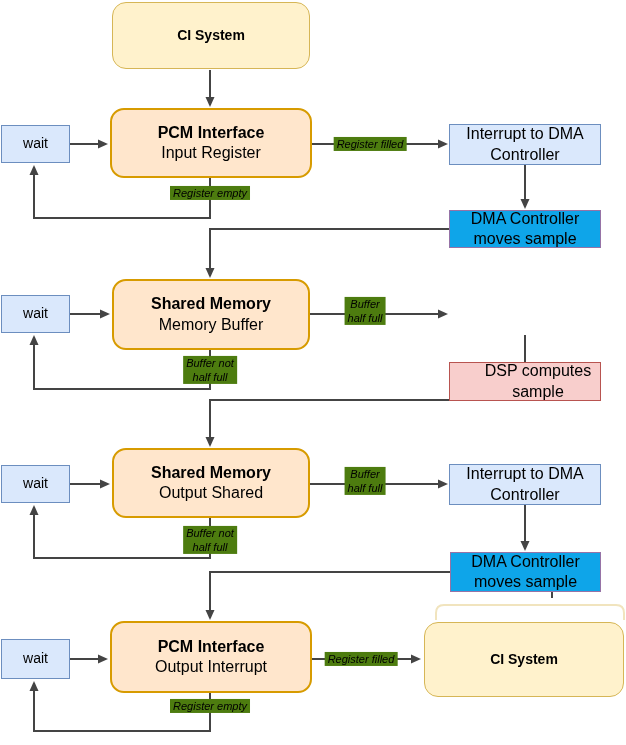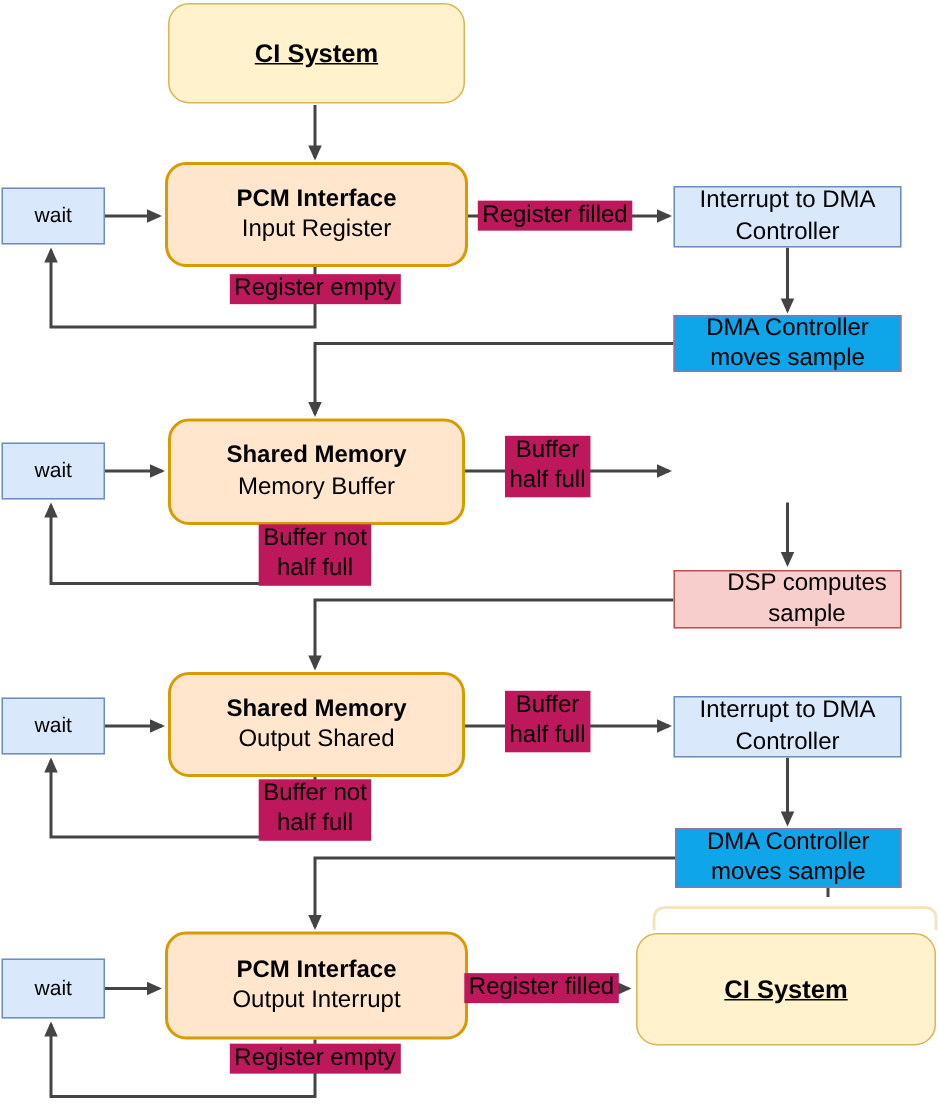--- a/index.html
+++ b/index.html
@@ -13,26 +13,26 @@
     text-align:center; font-size:16px; line-height:1.28; color:#000;
   }
   .rounded   { border-radius:14px; }
   .c-yellow  { background:#FFF2CC; border:1.6px solid #D6B656; }
   .c-orange  { background:#FFE6CC; border:2px solid #D79B00; }
   .c-blue    { background:#DAE8FC; border:1.4px solid #6C8EBF; }
   .c-purple  { background:#0ea5e9; border:1.4px solid #9673A6; }
   .c-red     { background:#F8CECC; border:1.4px solid #B85450; }
   .bold      { font-weight:bold; }
   .wait-node { font-size:14px; }
-  .big-label { font-size:17px;text-decoration:underline; }
+  .big-label { font-size:14px; }
 
   .elabel {
     position:absolute; transform:translate(-50%,-50%);
-    background:#be185d; font-size:16px; line-height:1.28;
-    text-align:center; padding:0 3px; white-space:nowrap;
+    background:#4d7c0f; font-size:11px; line-height:1.28;
+    text-align:center; padding:0 3px; white-space:nowrap;font-style:italic;
   }
 </style>
 </head>
 <body>
 
 <div id="canvas">
 
   <svg id="connectors" viewBox="0 0 626 745" xmlns="http://www.w3.org/2000/svg">
     <defs>
       <marker id="arrow" markerUnits="userSpaceOnUse" markerWidth="12" markerHeight="12" refX="9" refY="6" orient="auto">
@@ -95,21 +95,21 @@
   <div class="node c-orange rounded" style="left:112px; top:279px; width:198px; height:71px;">
     <div class="bold">Shared Memory</div>
     <div>Memory Buffer</div>
   </div>
 
   <div class="node c-blue wait-node" style="left:1px; top:295px; width:69px; height:38px;">
     <div>wait</div>
   </div>
 
 
-  <div class="node c-red" style="left:449px; top:380px; width:152px; height:39px;padding-left:26px;">
+  <div class="node c-red" style="left:449px; top:362px; width:152px; height:39px;padding-left:26px;">
     <div>DSP computes</div>
     <div>sample</div>
   </div>
 
   <div class="node c-orange rounded" style="left:112px; top:448px; width:198px; height:70px;">
     <div class="bold">Shared Memory</div>
     <div>Output Shared</div>
   </div>
 
   <div class="node c-blue wait-node" style="left:1px; top:465px; width:69px; height:38px;">

